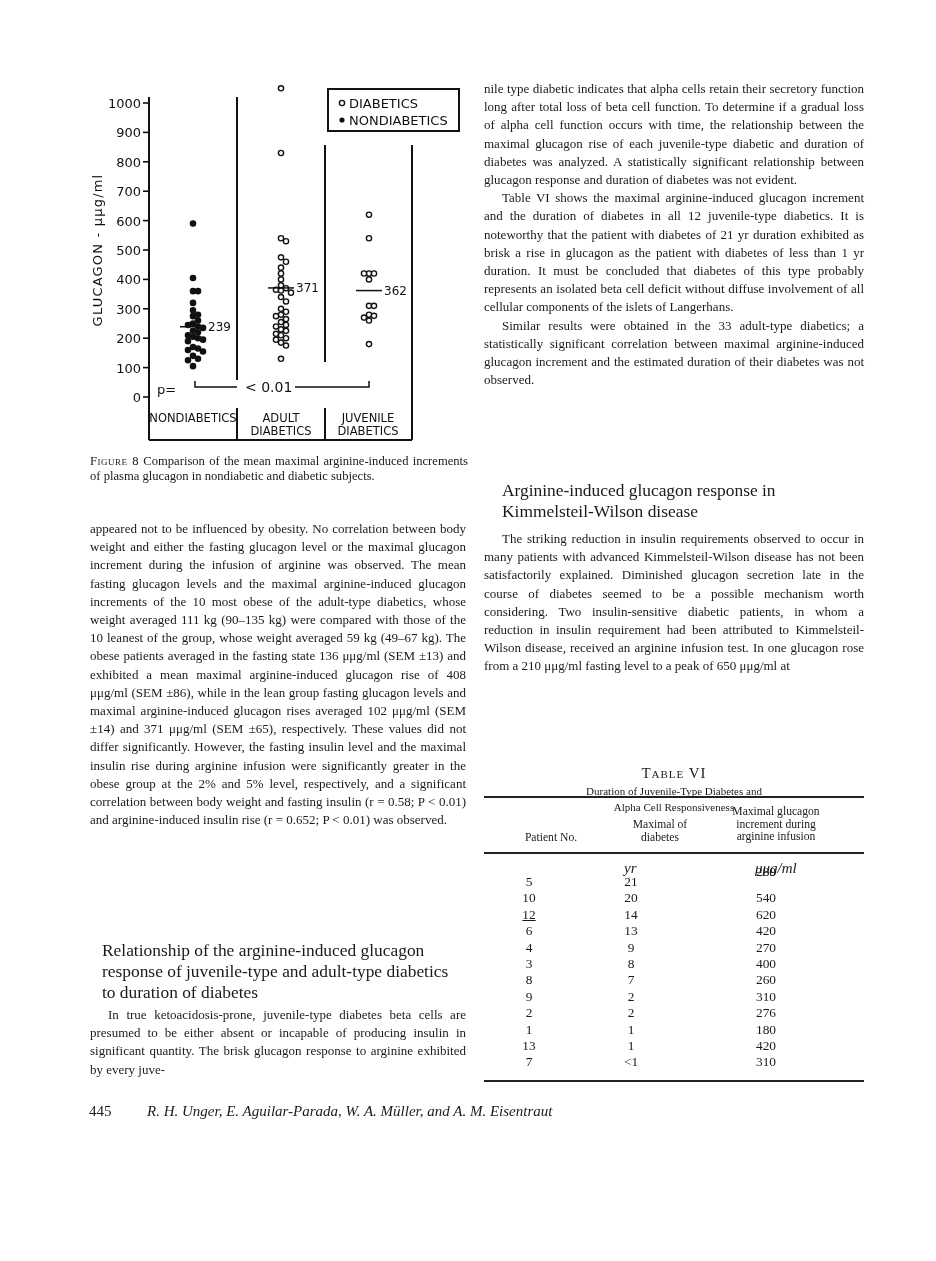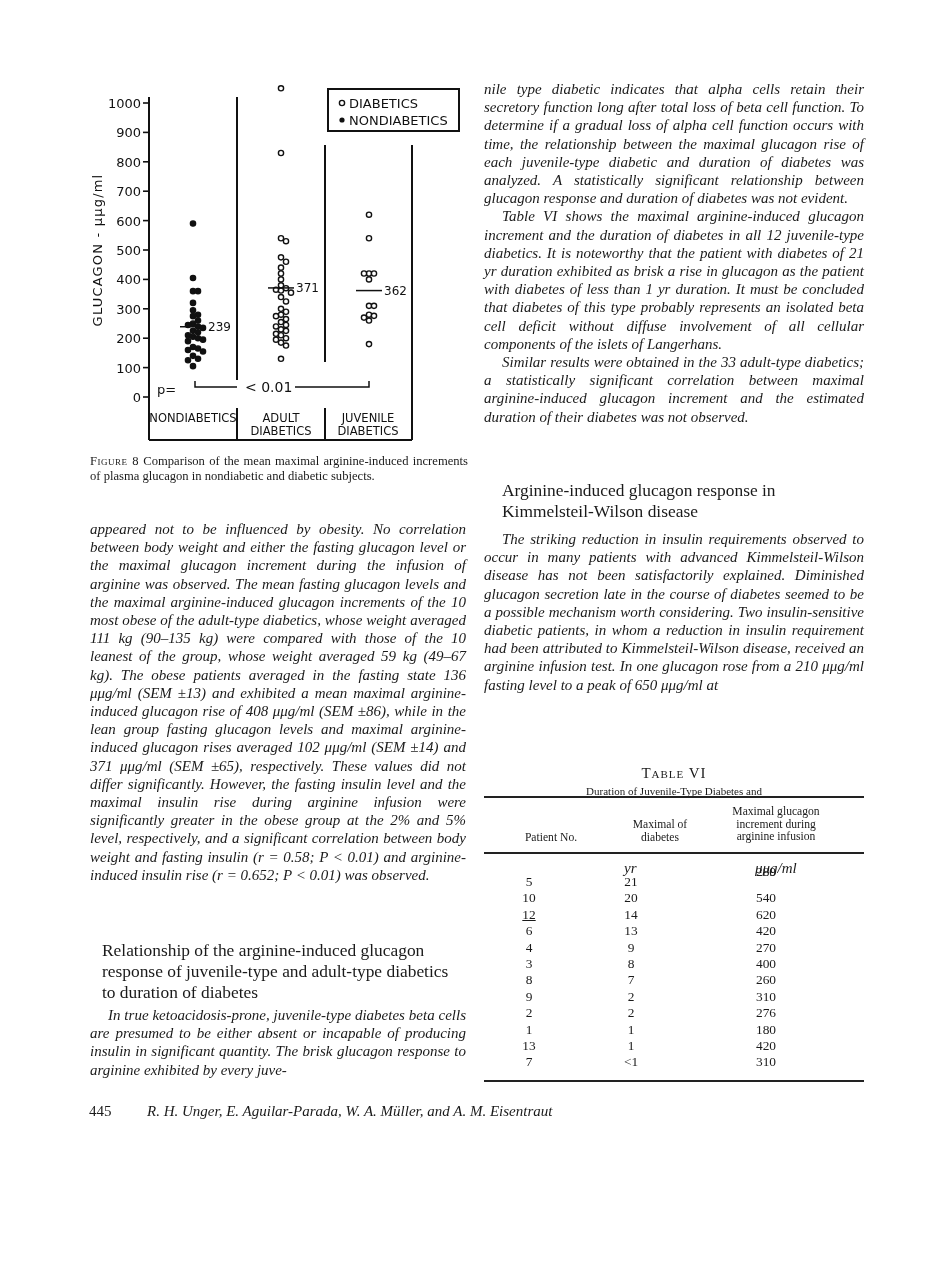--- a/index.html
+++ b/index.html
@@ -1,19 +1,19 @@
 <!DOCTYPE html>
 <html><head>
 <meta charset="utf-8">
 <style>
   html, body { margin:0; padding:0; background:#ffffff; }
   body { width:936px; height:1261px; position:relative; overflow:hidden; color:#1a1a1a;
          font-family:"Liberation Serif","DejaVu Serif",serif; }
   .abs { position:absolute; }
-  .para { position:absolute; font-size:15px; line-height:18.2px; text-align:justify;font-style:italic; }
+  .para { position:absolute; font-size:13px; line-height:18.2px; text-align:justify; }
   .para p { margin:0; }
   .para p.ind { text-indent:18px; }
   .caption { position:absolute; left:90px; top:454px; width:378px; font-size:12.6px; line-height:14.6px; text-align:justify; }
   .sc { font-variant:small-caps; letter-spacing:0.5px; }
   .heading { position:absolute; font-size:17.4px; line-height:21px; }
   .table-title { position:absolute; left:484px; width:380px; text-align:center; }
   .tt1 { top:765px; font-size:15px; font-variant:small-caps; letter-spacing:1px; }
   .tt2 { top:784px; font-size:11px; line-height:15.5px; }
   .rule { position:absolute; left:484px; width:380px; background:#222; }
   .col-h { position:absolute; font-size:11.6px; line-height:12.6px; text-align:center; }
@@ -185,20 +185,21 @@
   <p class="ind">Similar results were obtained in the 33 adult-type diabetics; a statistically significant correlation between maximal arginine-induced glucagon increment and the estimated duration of their diabetes was not observed.</p>
 </div>
 <div class="heading" style="left:502px;top:480px;width:362px;">Arginine-induced glucagon response in Kimmelsteil-Wilson disease</div>
 <div class="para" style="left:484px;top:530px;width:380px;">
   <p class="ind">The striking reduction in insulin requirements observed to occur in many patients with advanced Kimmelsteil-Wilson disease has not been satisfactorily explained. Diminished glucagon secretion late in the course of diabetes seemed to be a possible mechanism worth considering. Two insulin-sensitive diabetic patients, in whom a reduction in insulin requirement had been attributed to Kimmelsteil-Wilson disease, received an arginine infusion test. In one glucagon rose from a 210 μμg/ml fasting level to a peak of 650 μμg/ml at</p>
 </div>
 
 <div class="table-title tt1">Table VI</div>
 <div class="table-title tt2">
   <div>Duration of Juvenile-Type Diabetes and</div>
+  <div>Alpha Cell Responsiveness</div>
 </div>
 <div class="rule" style="top:796px;height:2px;"></div>
 <div class="col-h" style="left:506px;top:832px;width:90px;">Patient No.</div>
 <div class="col-h" style="left:615px;top:819px;width:90px;">
   <div>Maximal of</div>
   <div>diabetes</div>
 </div>
 <div class="col-h" style="left:716px;top:806px;width:120px;">
   <div>Maximal glucagon</div>
   <div>increment during</div>

